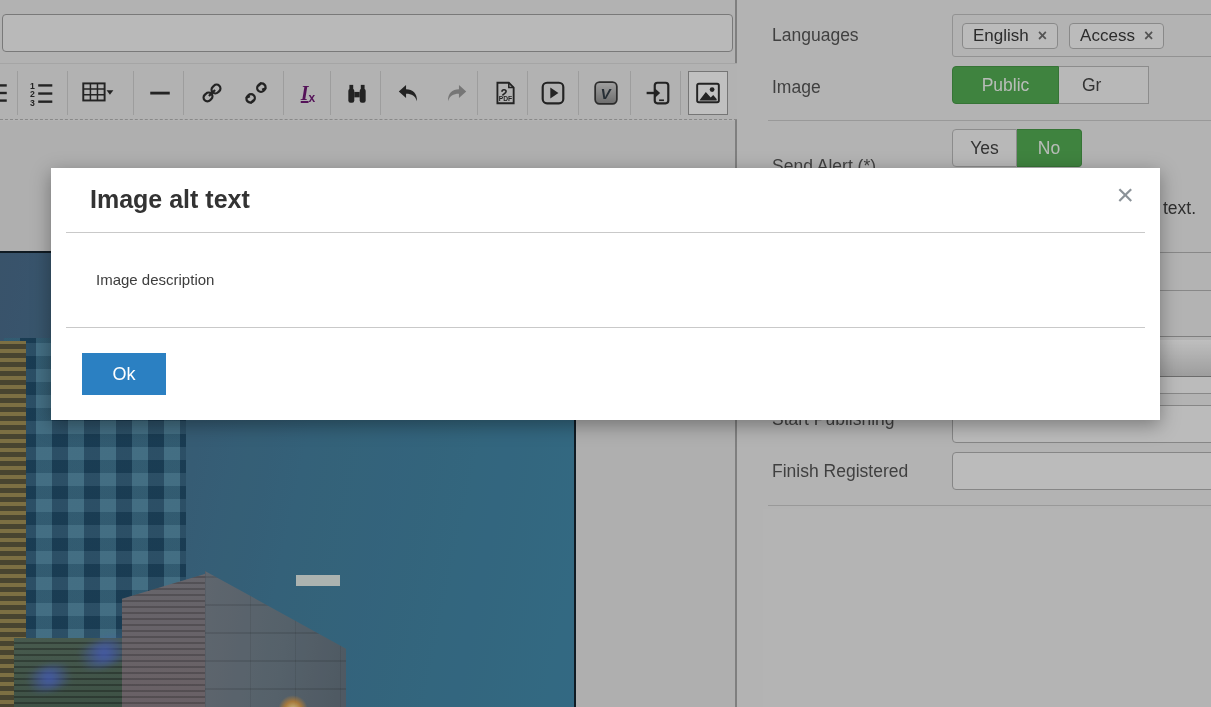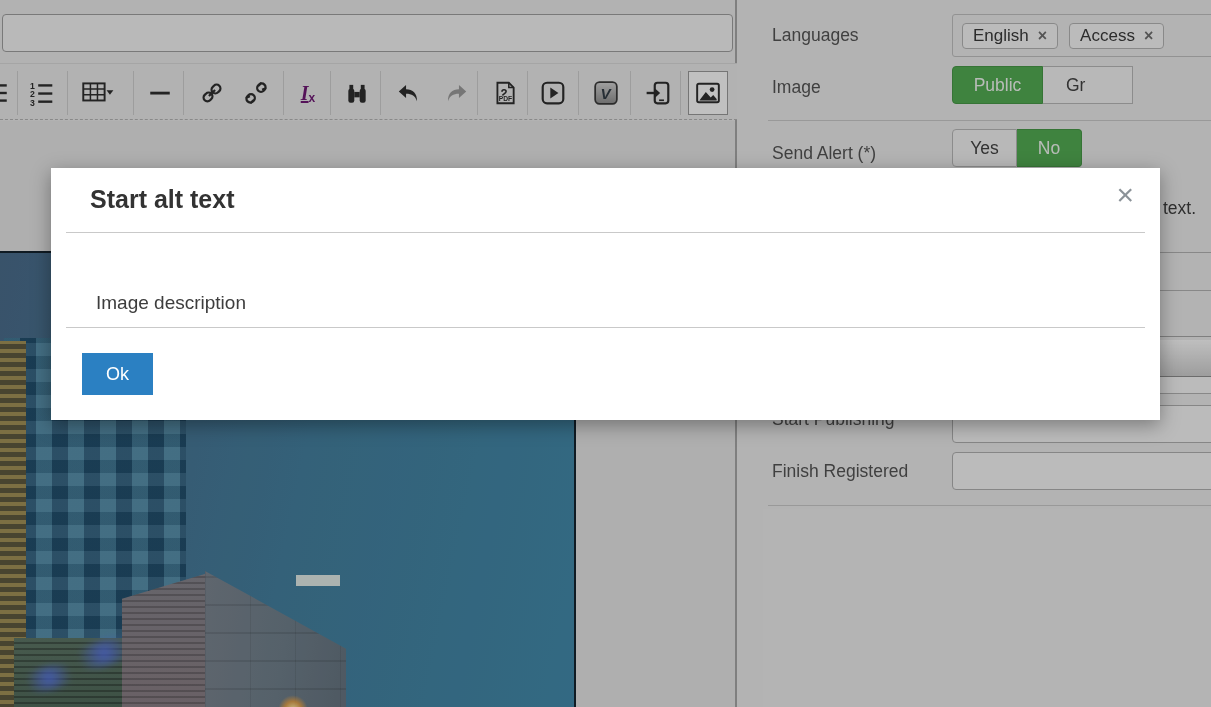--- a/index.html
+++ b/index.html
@@ -77,27 +77,27 @@
   .striprow{position:absolute;left:213px;width:261px;}
 
   
   .overlay{position:absolute;inset:0;background:rgba(0,0,0,.24);z-index:40;}
   .modal{position:absolute;left:51px;top:168px;width:1109px;height:252px;background:#fff;
     box-shadow:0 5px 18px rgba(0,0,0,.35);z-index:60;}
   .m-title{position:absolute;left:39px;top:17px;font-size:25px;font-weight:700;color:#333;}
   .m-close{position:absolute;right:26px;top:12px;font-size:30px;color:#8b9298;
     background:none;border:0;cursor:pointer;line-height:1;padding:0;font-family:inherit;}
   .m-div{position:absolute;left:15px;right:15px;border-top:1px solid #c9c9c9;}
-  .m-label{position:absolute;left:45px;top:103px;font-size:19px;color:#3d3d3d;margin-top:21px;}
+  .m-label{position:absolute;left:45px;top:103px;font-size:15px;color:#3d3d3d;}
   .m-input{position:absolute;left:255px;top:95px;width:808px;height:41px;
     border:1px solid #c3c3c3;font-size:17.5px;color:#3c3c3c;padding:0 10px;
     font-family:"Liberation Sans",sans-serif;background:#fff;}
   .m-btn{position:absolute;top:185px;height:42px;border:0;font-size:18px;cursor:pointer;
     font-family:"Liberation Sans",sans-serif;}
-  .m-ok{left:31px;width:71px;background:#2b80c2;color:#fff;}
+  .m-ok{left:31px;width:84px;background:#2b80c2;color:#fff;}
   .m-cancel{left:121px;width:94px;background:#ededed;color:#333;}
 </style>
 </head>
 <body>
 
 <div class="screen">
 
   <div class="editor-col">
     <div class="title-input"></div>
 
@@ -258,26 +258,26 @@
         <span class="x">×</span>
       </span>
       <span class="tag">
         <span>Access</span>
         <span class="x">×</span>
       </span>
     </div>
 
     <span class="lbl" style="top:77px">Image</span>
     <div class="group" style="top:66px">
-      <span class="seg on" style="width:91px">Public</span>
+      <span class="seg on" style="width:107px">Public</span>
       <span class="seg" style="width:90px;justify-content:flex-start;padding-left:23px">Gr</span>
     </div>
     <div class="hrline" style="top:120px"></div>
 
-    <span class="lbl" style="top:143px">Send Alert (*)</span>
+    <span class="lbl" style="top:156px">Send Alert (*)</span>
     <div class="group" style="top:129px">
       <span class="seg" style="width:65px">Yes</span>
       <span class="seg on" style="width:65px;border-radius:0 4px 4px 0">No</span>
     </div>
 
     <span class="partial">text.</span>
 
     <div class="striprow" style="top:252px;border-top:1px solid #b3b3b3"></div>
     <div class="striprow" style="top:290px;border-top:1px solid #b3b3b3"></div>
     <div class="striprow" style="top:336px;border-top:1px solid #a8a8a8"></div>
@@ -289,21 +289,21 @@
 
     <span class="lbl" style="top:461px">Finish Registered</span>
     <div class="pinput" style="top:452px"></div>
 
     <div class="hrline" style="top:505px"></div>
   </div>
 
   <div class="overlay"></div>
 
   <div class="modal">
-    <span class="m-title">Start alt text</span>
+    <span class="m-title">Image alt text</span>
     <button class="m-close">×</button>
     <div class="m-div" style="top:64px"></div>
 
     <span class="m-label">Image description</span>
 
     <div class="m-div" style="top:159px"></div>
     <button class="m-btn m-ok">Ok</button>
   </div>
 
 </div>

